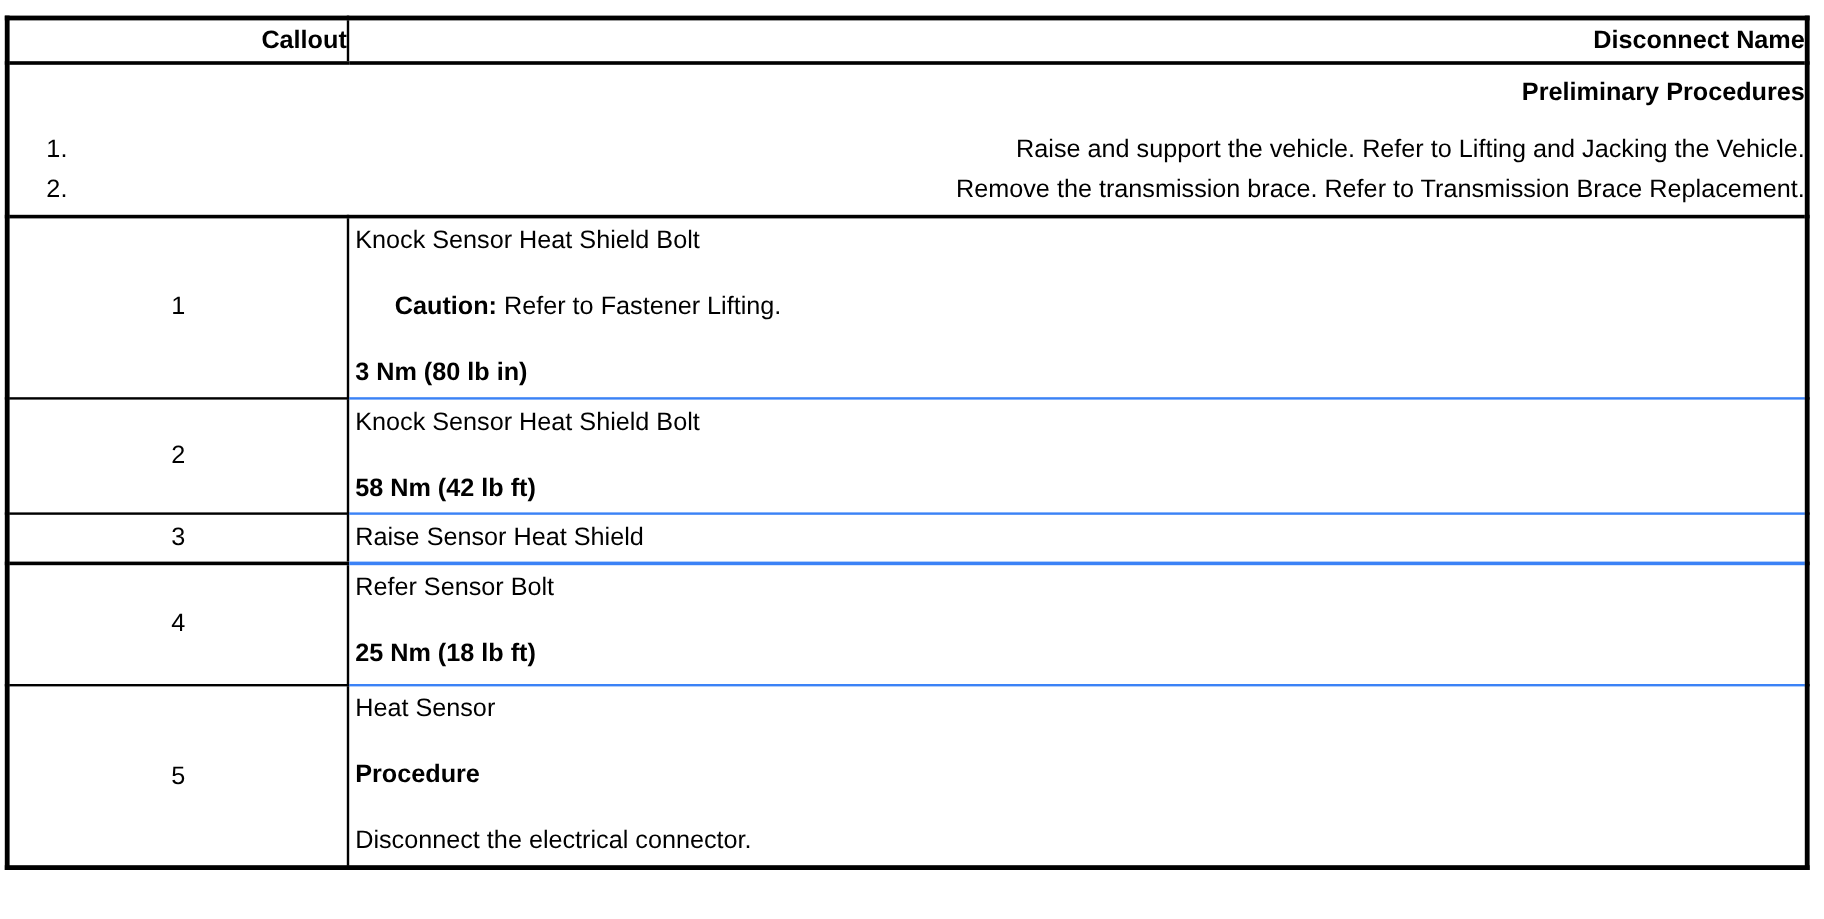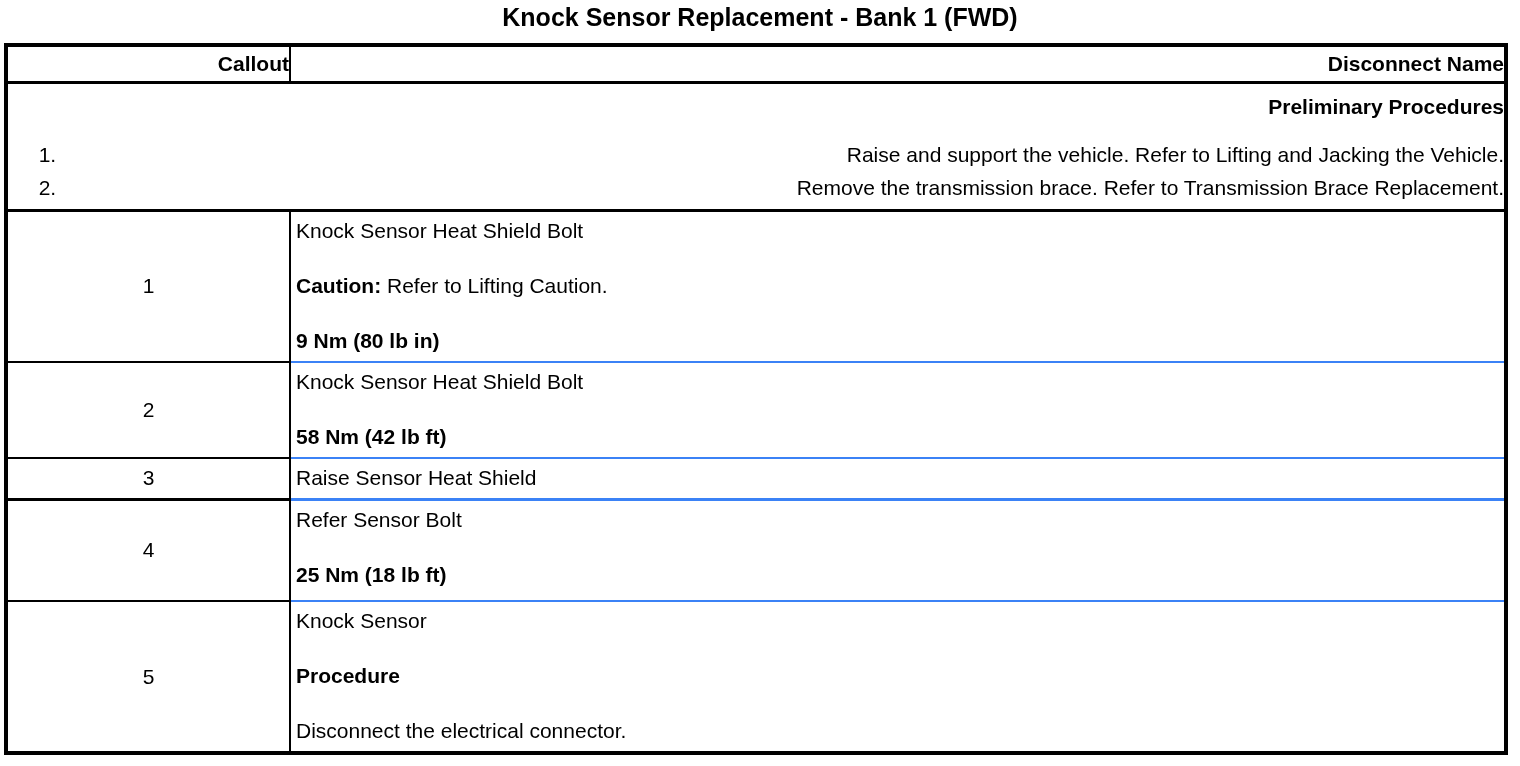--- a/index.html
+++ b/index.html
@@ -68,33 +68,32 @@
     font-size: 21px;
   }
   td.component-cell {
     border-bottom: 2px solid #3b82f6;
     vertical-align: top;
     padding: 6px 10px 8px 5px;
   }
   tr.thick-bottom td { border-bottom-width: 3px; }
   td.component-cell p { margin: 0; line-height: 25px; }
   td.component-cell p + p { margin-top: 30px; }
-  .bold { font-weight: bold; }
+  .bold { font-weight: bold; margin-left: 33px; }
   tr.row-1 { height: 150px; }
   tr.row-2 { height: 93px; }
   tr.row-3 { height: 37px; }
   tr.row-4 { height: 102px; }
   tr.row-5 { height: 148px; }
 </style>
 </head>
 <body>
 
 <div class="page">
 
-  <div class="doc-title">Knock Sensor Replacement - Bank 1 (FWD)</div>
 
   <table class="parts-table">
     <colgroup>
       <col class="callout-col">
       <col>
     </colgroup>
 
     <tbody>
         <tr class="header-row">
       <th class="callout-header">Callout</th>
@@ -108,22 +107,22 @@
           <li>Raise and support the vehicle. Refer to Lifting and Jacking the Vehicle.</li>
           <li>Remove the transmission brace. Refer to Transmission Brace Replacement.</li>
         </ol>
       </td>
     </tr>
 
     <tr class="row-1">
       <td class="callout-cell">1</td>
       <td class="component-cell">
         <p>Knock Sensor Heat Shield Bolt</p>
-        <p><span class="bold">Caution:</span><span> Refer to Lifting Caution.</span></p>
-        <p class="bold">9 Nm (80 lb in)</p>
+        <p><span class="bold">Caution:</span><span> Refer to Fastener Lifting.</span></p>
+        <p class="bold">3 Nm (80 lb in)</p>
       </td>
     </tr>
 
     <tr class="row-2">
       <td class="callout-cell">2</td>
       <td class="component-cell">
         <p>Knock Sensor Heat Shield Bolt</p>
         <p class="bold">58 Nm (42 lb ft)</p>
       </td>
     </tr>
@@ -139,21 +138,21 @@
       <td class="callout-cell">4</td>
       <td class="component-cell">
         <p>Refer Sensor Bolt</p>
         <p class="bold">25 Nm (18 lb ft)</p>
       </td>
     </tr>
 
     <tr class="row-5">
       <td class="callout-cell">5</td>
       <td class="component-cell">
-        <p>Knock Sensor</p>
+        <p>Heat Sensor</p>
         <p class="bold">Procedure</p>
         <p>Disconnect the electrical connector.</p>
       </td>
     </tr>
 
   </tbody>
     </table>
 </div>
 
 </body></html>

